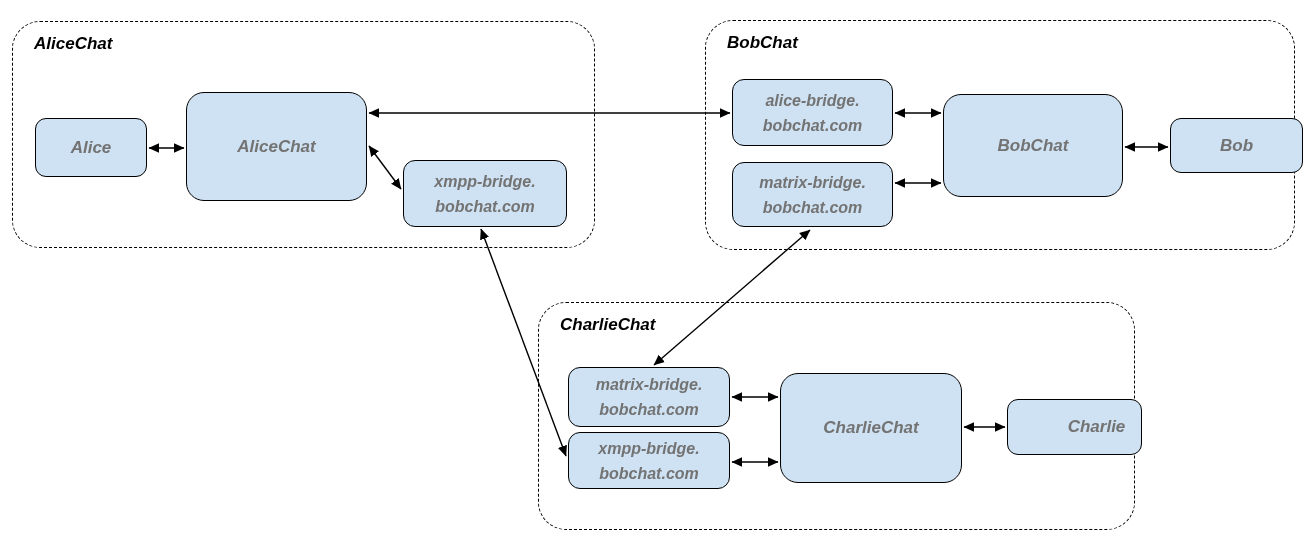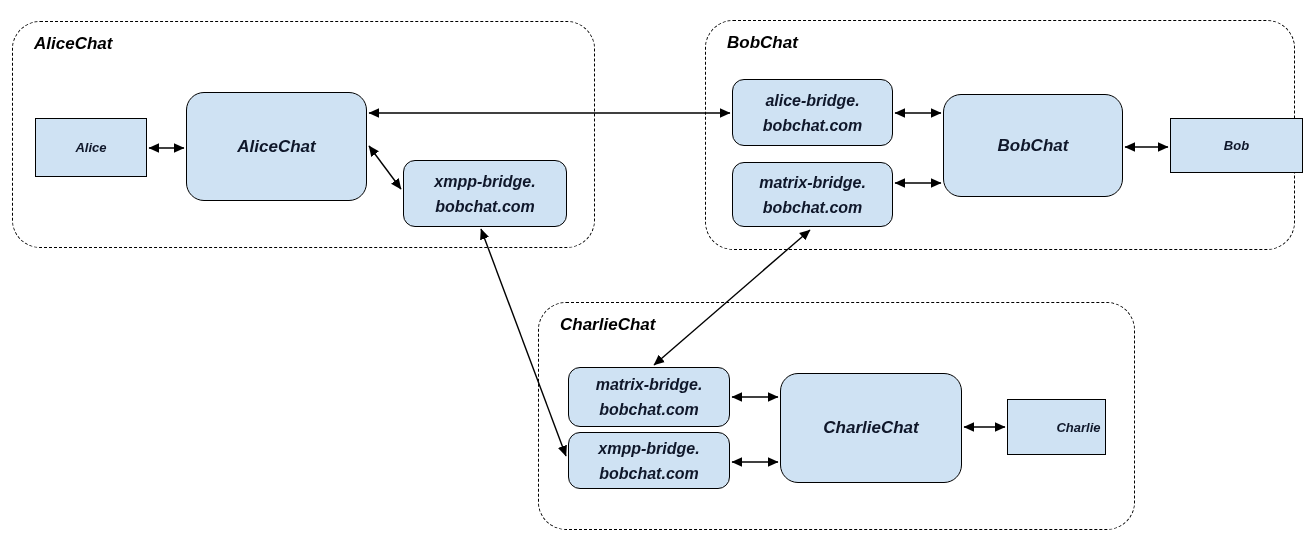--- a/index.html
+++ b/index.html
@@ -35,25 +35,25 @@
   .node {
     position: absolute;
     background: #cfe2f3;
     border: 1.6px solid #000000;
     box-sizing: border-box;
     display: flex;
     flex-direction: column;
     align-items: center;
     justify-content: center;
     text-align: center;
-    color: #0f172a;
+    color: #737373;
     font-weight: bold;
   }
   .node.big    { border-radius: 18px; font-size: 17px; }
-  .node.small  { border-radius: 0; font-size: 13px; }
+  .node.small  { border-radius: 11px; font-size: 17px; }
   .node.bridge { border-radius: 12px; font-size: 16px; line-height: 25px; }
   #edges-layer {
     position: absolute;
     left: 0; top: 0;
     width: 1310px;
     height: 557px;
     pointer-events: none;
   }
   #edges-layer line { stroke: #000000; stroke-width: 1.4; }
 </style>
@@ -133,17 +133,17 @@
 
   <div class="node bridge" style="left:568px; top:432px; width:162px; height:57px;">
     <span>xmpp-bridge.</span>
     <span>bobchat.com</span>
   </div>
 
   <div class="node big" style="left:780px; top:373px; width:182px; height:110px;">
     <span>CharlieChat</span>
   </div>
 
-  <div class="node small" style="left:1007px; top:399px; width:99px; height:56px;padding-left:44px;">
+  <div class="node small" style="left:1007px; top:399px; width:135px; height:56px;padding-left:44px;">
     <span>Charlie</span>
   </div>
 
 </div>
 
 </body></html>

